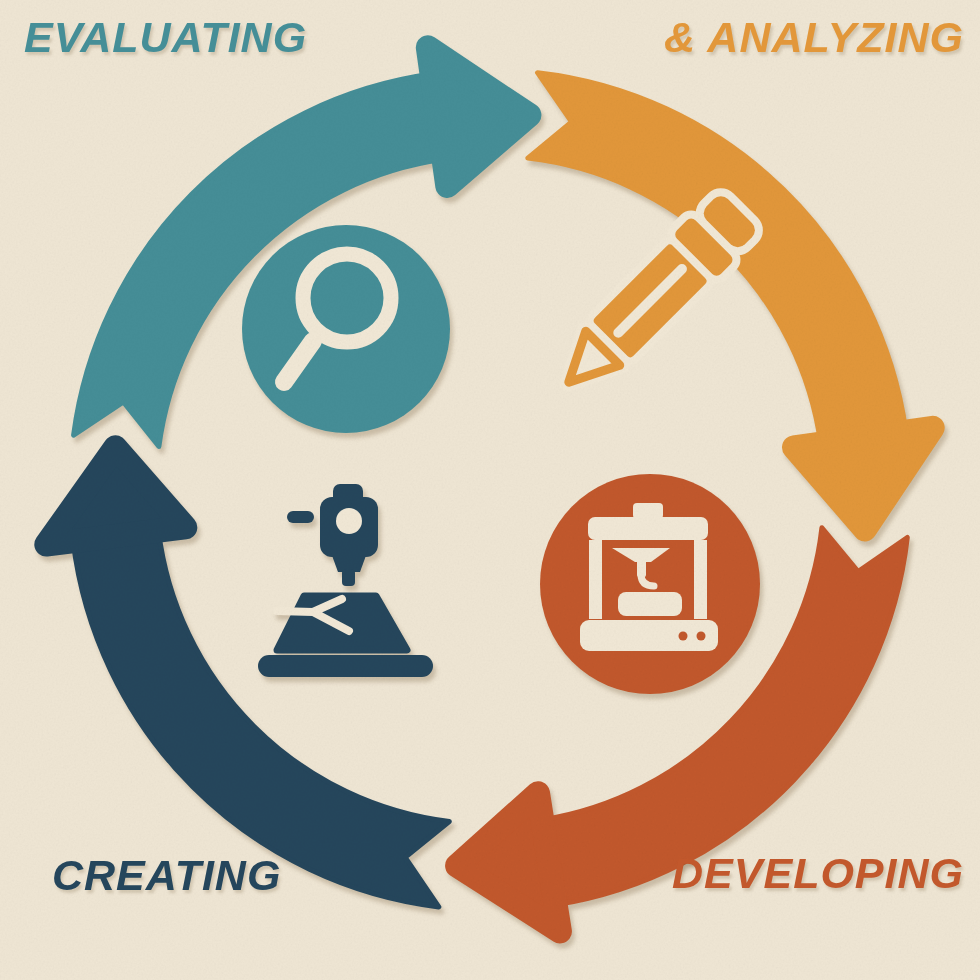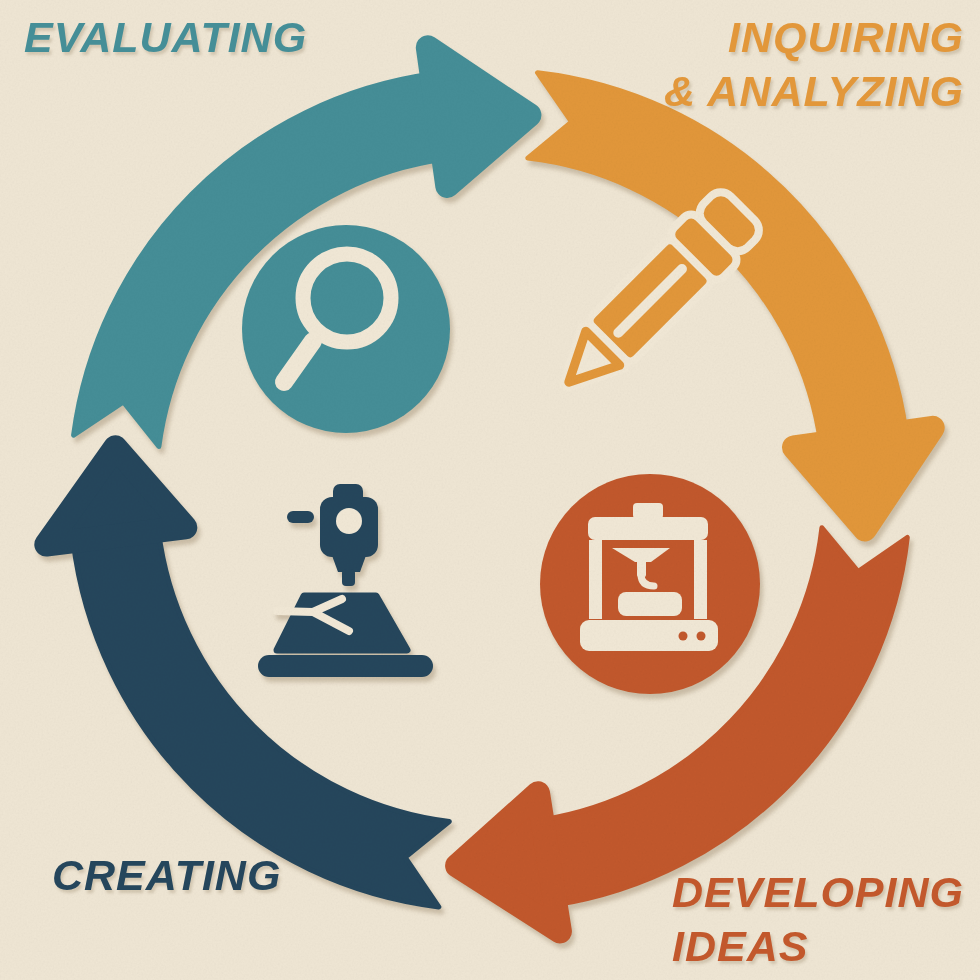--- a/index.html
+++ b/index.html
@@ -24,21 +24,21 @@
     position:absolute;
     font-style:italic;font-weight:700;font-size:43px;line-height:54px;
     letter-spacing:1px;white-space:nowrap;
     text-shadow:2px 3px 3px rgba(110,85,50,0.22);
   }
   .c-teal{color:var(--teal)} .c-amber{color:var(--amber)}
   .c-burnt{color:var(--burnt)} .c-navy{color:var(--navy)}
   #lbl-evaluating{left:24px;top:10px;}
   #lbl-inquiring{right:16px;top:10px;text-align:right;}
   #lbl-creating{left:24px;top:848px;margin-left:28px;}
-  #lbl-developing{right:16px;top:846px;margin-top:19px;}
+  #lbl-developing{right:16px;top:846px;text-align:right;}
   .grain{opacity:0.08;mix-blend-mode:multiply;pointer-events:none;}
 </style>
 </head>
 <body>
 
 <div class="stage">
 
   <svg width="980" height="980" viewBox="0 0 980 980">
     <defs>
       <filter id="grainf" x="0" y="0" width="100%" height="100%">
@@ -115,26 +115,24 @@
     </g>
 
     <rect class="grain" width="980" height="980" filter="url(#grainf)"></rect>
   </svg>
 
   <div class="label c-teal" id="lbl-evaluating">
     <div>EVALUATING</div>
   </div>
 
   <div class="label c-amber" id="lbl-inquiring">
-    <div>INQUIRING</div>
     <div>&amp; ANALYZING</div>
   </div>
 
   <div class="label c-burnt" id="lbl-developing">
     <div>DEVELOPING</div>
-    <div>IDEAS</div>
   </div>
 
   <div class="label c-navy" id="lbl-creating">
     <div>CREATING</div>
   </div>
 
 </div>
 
 </body></html>

